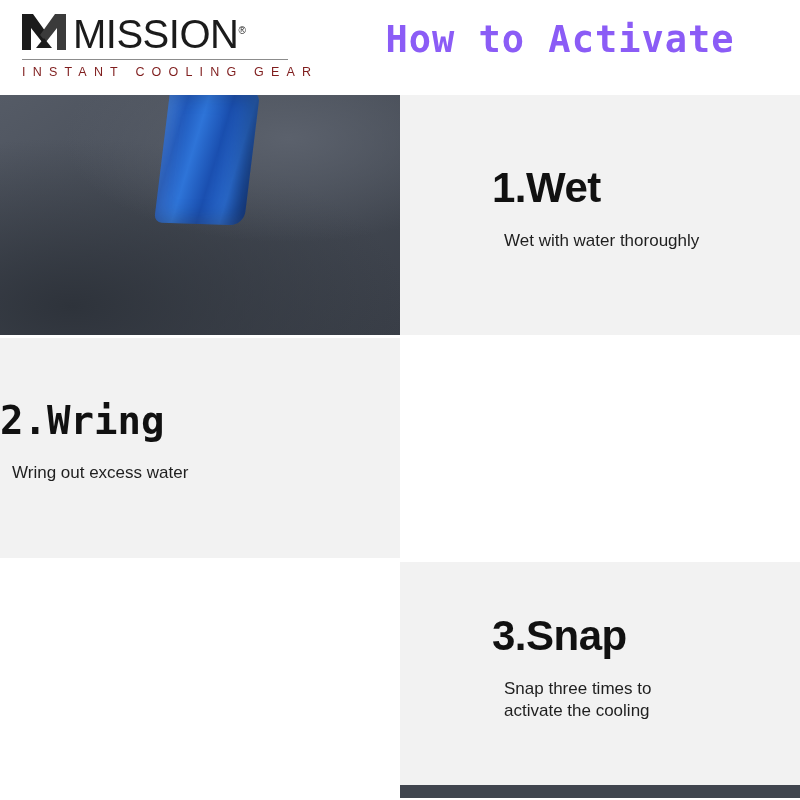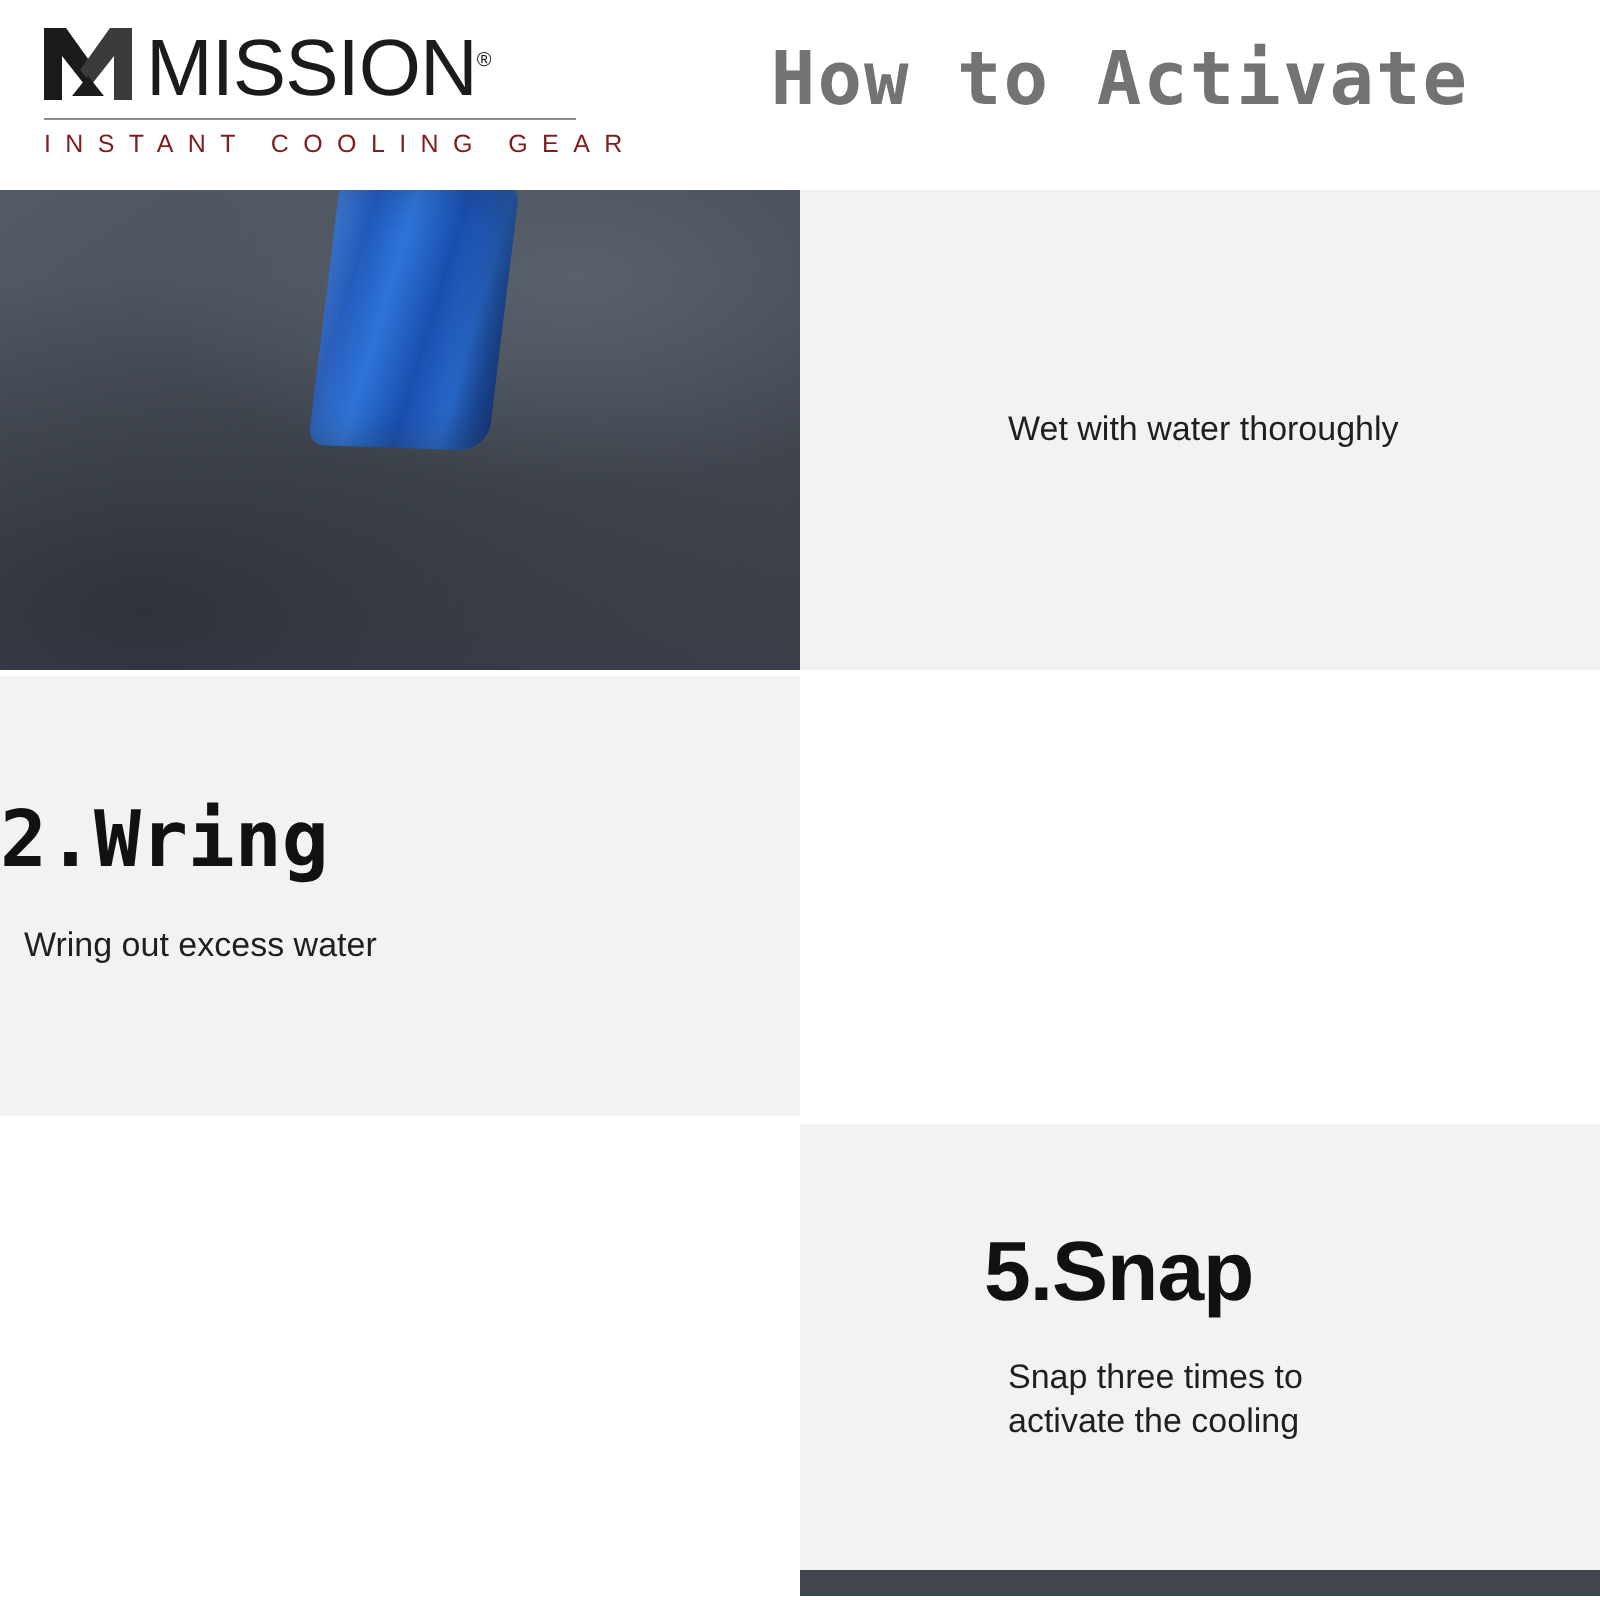--- a/index.html
+++ b/index.html
@@ -81,21 +81,21 @@
 
   .poster-title {
     position: absolute;
     left: 340px;
     top: 18px;
     width: 440px;
     font-family: "DejaVu Sans Mono", monospace;
     font-size: 37px;
     font-weight: bold;
     letter-spacing: 1px;
-    color: #737373;
+    color: #8b5cf6;
     text-align: center;
     white-space: nowrap;
   }
 
   
   .panel {
     position: absolute;
     overflow: hidden;
   }
 
@@ -343,20 +343,21 @@
     <div class="towel-hem2"></div>
 
     <div class="stream" style="left:40.5%; top:46%; width:3px; height:26%; transform:rotate(4deg);"></div>
     <div class="stream" style="left:48%; top:52%; width:3px; height:30%; transform:rotate(-3deg);"></div>
     <div class="stream" style="left:56.5%; top:56%; width:4px; height:28%; transform:rotate(2deg);"></div>
     <div class="stream" style="left:61%; top:58%; width:3px; height:22%;"></div>
 
   </div>
 
   <div class="panel panel-text align-left" style="left:400px; top:95px; width:400px; height:240px;">
+    <div class="step-head sans">1.Wet</div>
     <div class="step-sub">Wet with water thoroughly</div>
   </div>
 
   <div class="panel panel-text align-center" style="left:0px; top:338px; width:400px; height:220px;">
     <div class="step-head mono">2.Wring</div>
     <div class="step-sub">Wring out excess water</div>
   </div>
 
   <div class="panel photo bg-twist" style="left:400px; top:338px; width:400px; height:220px;">
     <div class="photo-bg bg-twist"></div>
@@ -366,18 +367,18 @@
     <div class="twist-dark" style="left:66%; top:33%; width:13%; height:9%; transform:rotate(-12deg);"></div>
     <div class="twist-dark" style="left:88%; top:30%; width:12%; height:8%; transform:rotate(-13deg);"></div>
 
     <div class="curtain" style="left:2%;  width:9%;  height:33%;"></div>
     <div class="curtain" style="left:15%; width:11%; height:38%;"></div>
     <div class="curtain" style="left:30%; width:10%; height:30%;"></div>
 
   </div>
 
   <div class="panel panel-text align-left" style="left:400px; top:562px; width:400px; height:223px;">
-    <div class="step-head sans">5.Snap</div>
+    <div class="step-head sans">3.Snap</div>
     <div class="step-sub">Snap three times to
 activate the cooling</div>
   </div>
 
 </div>
 
 </body></html>

